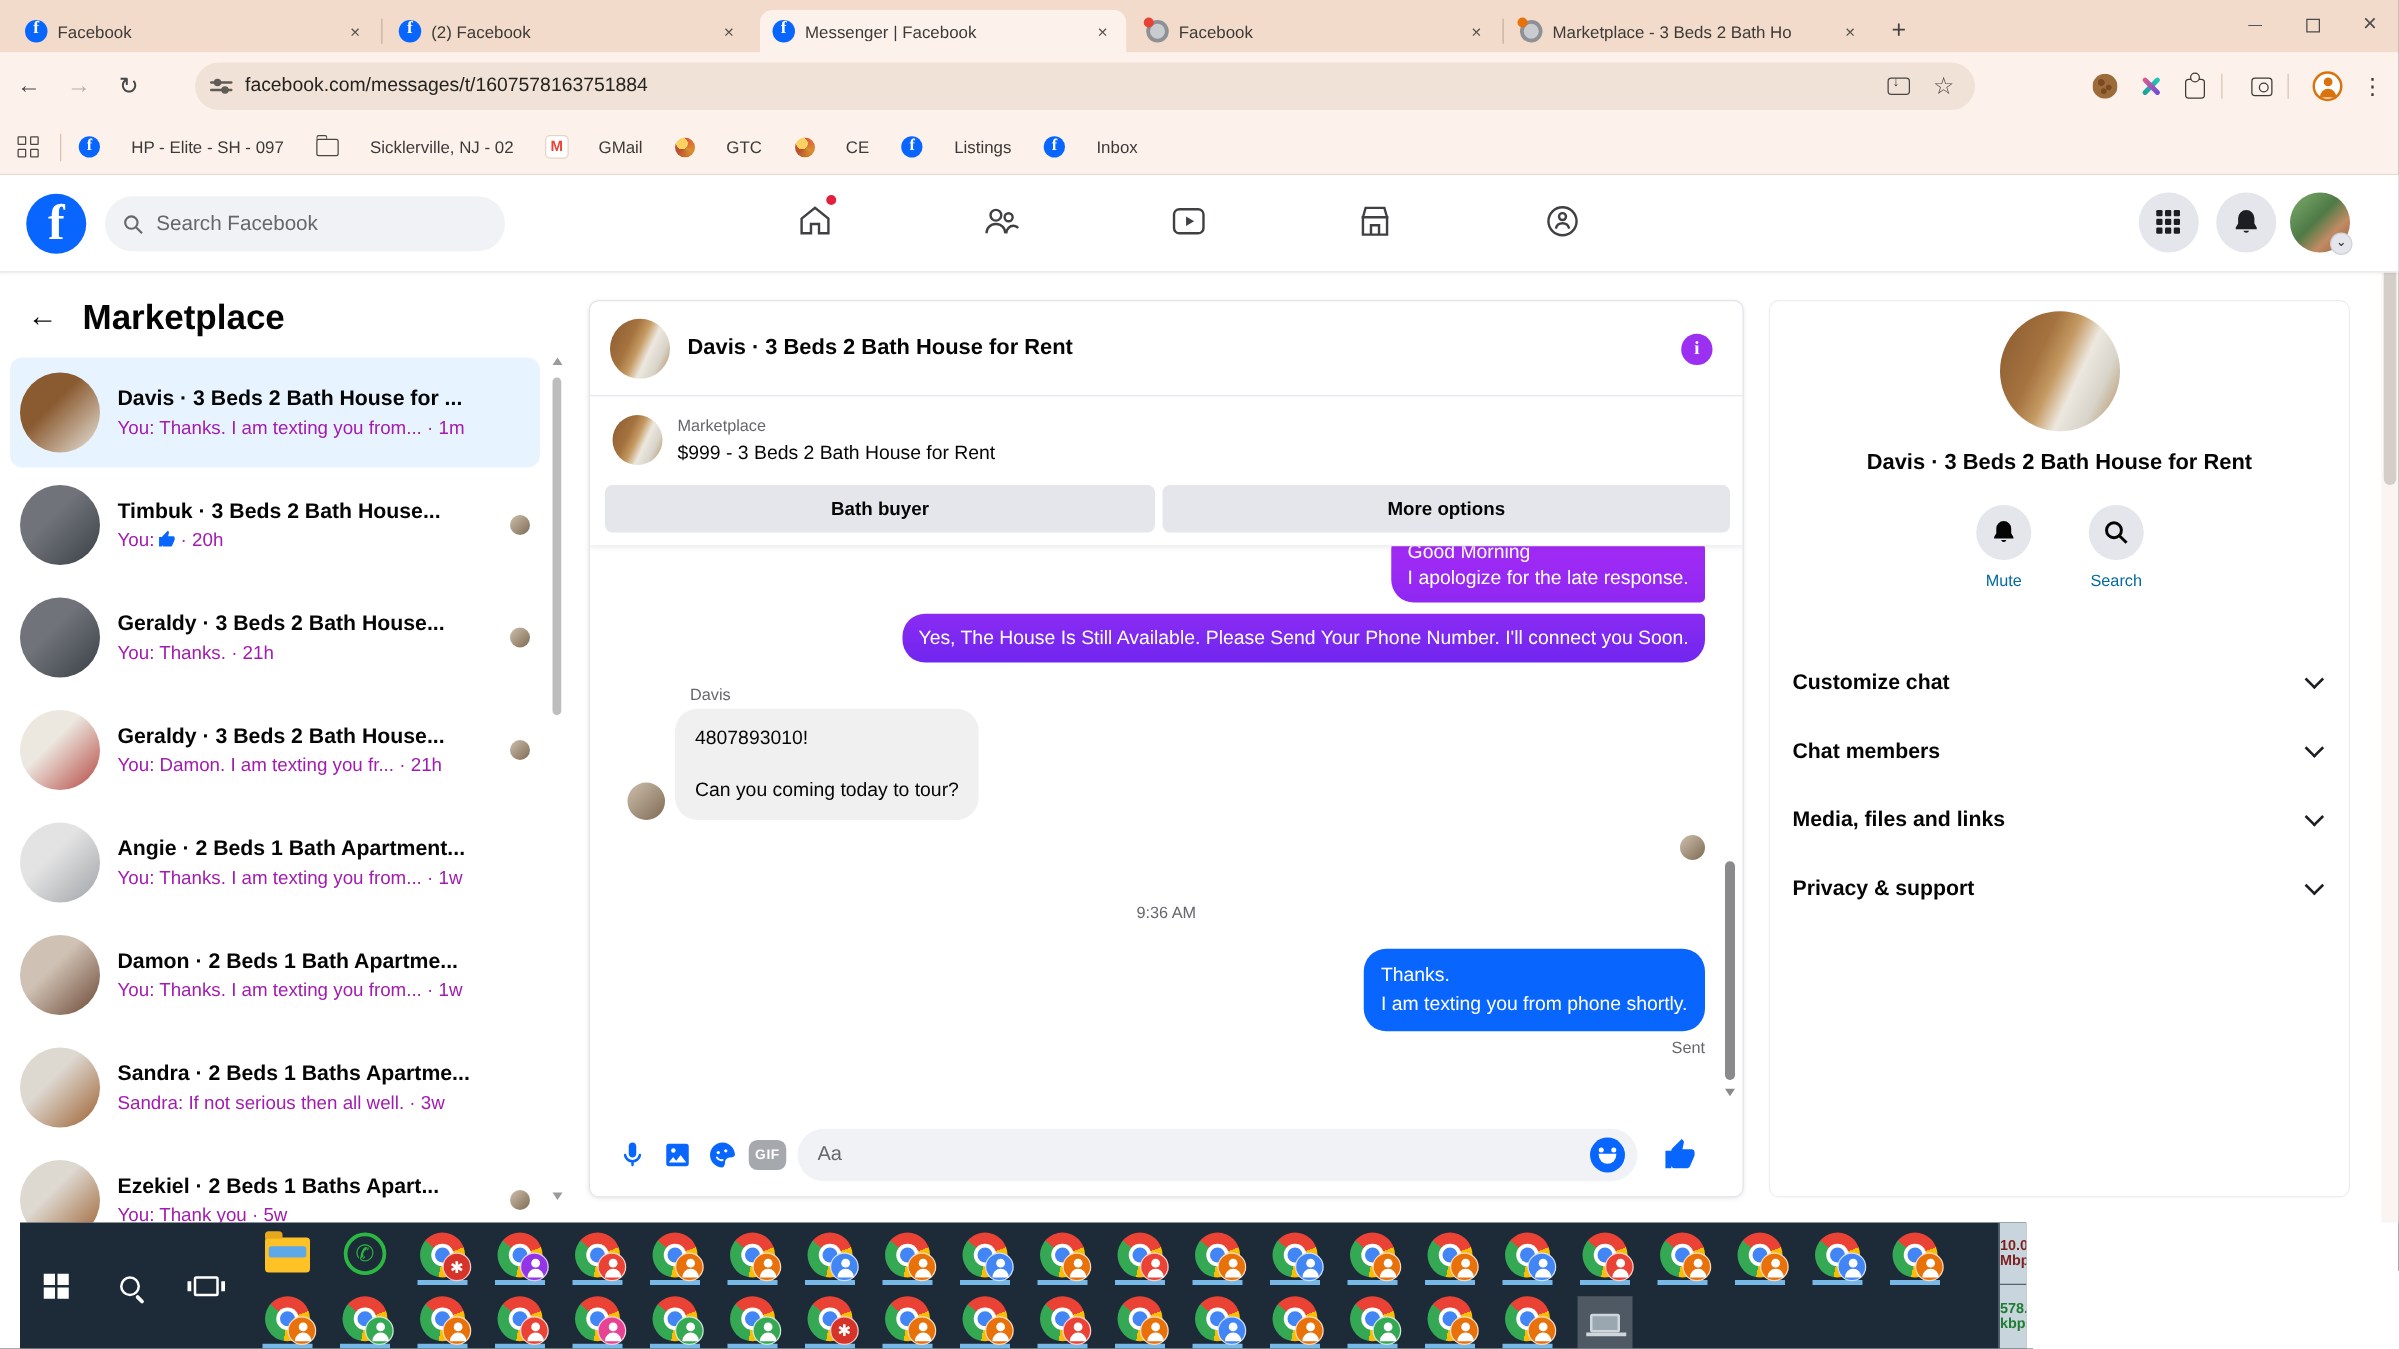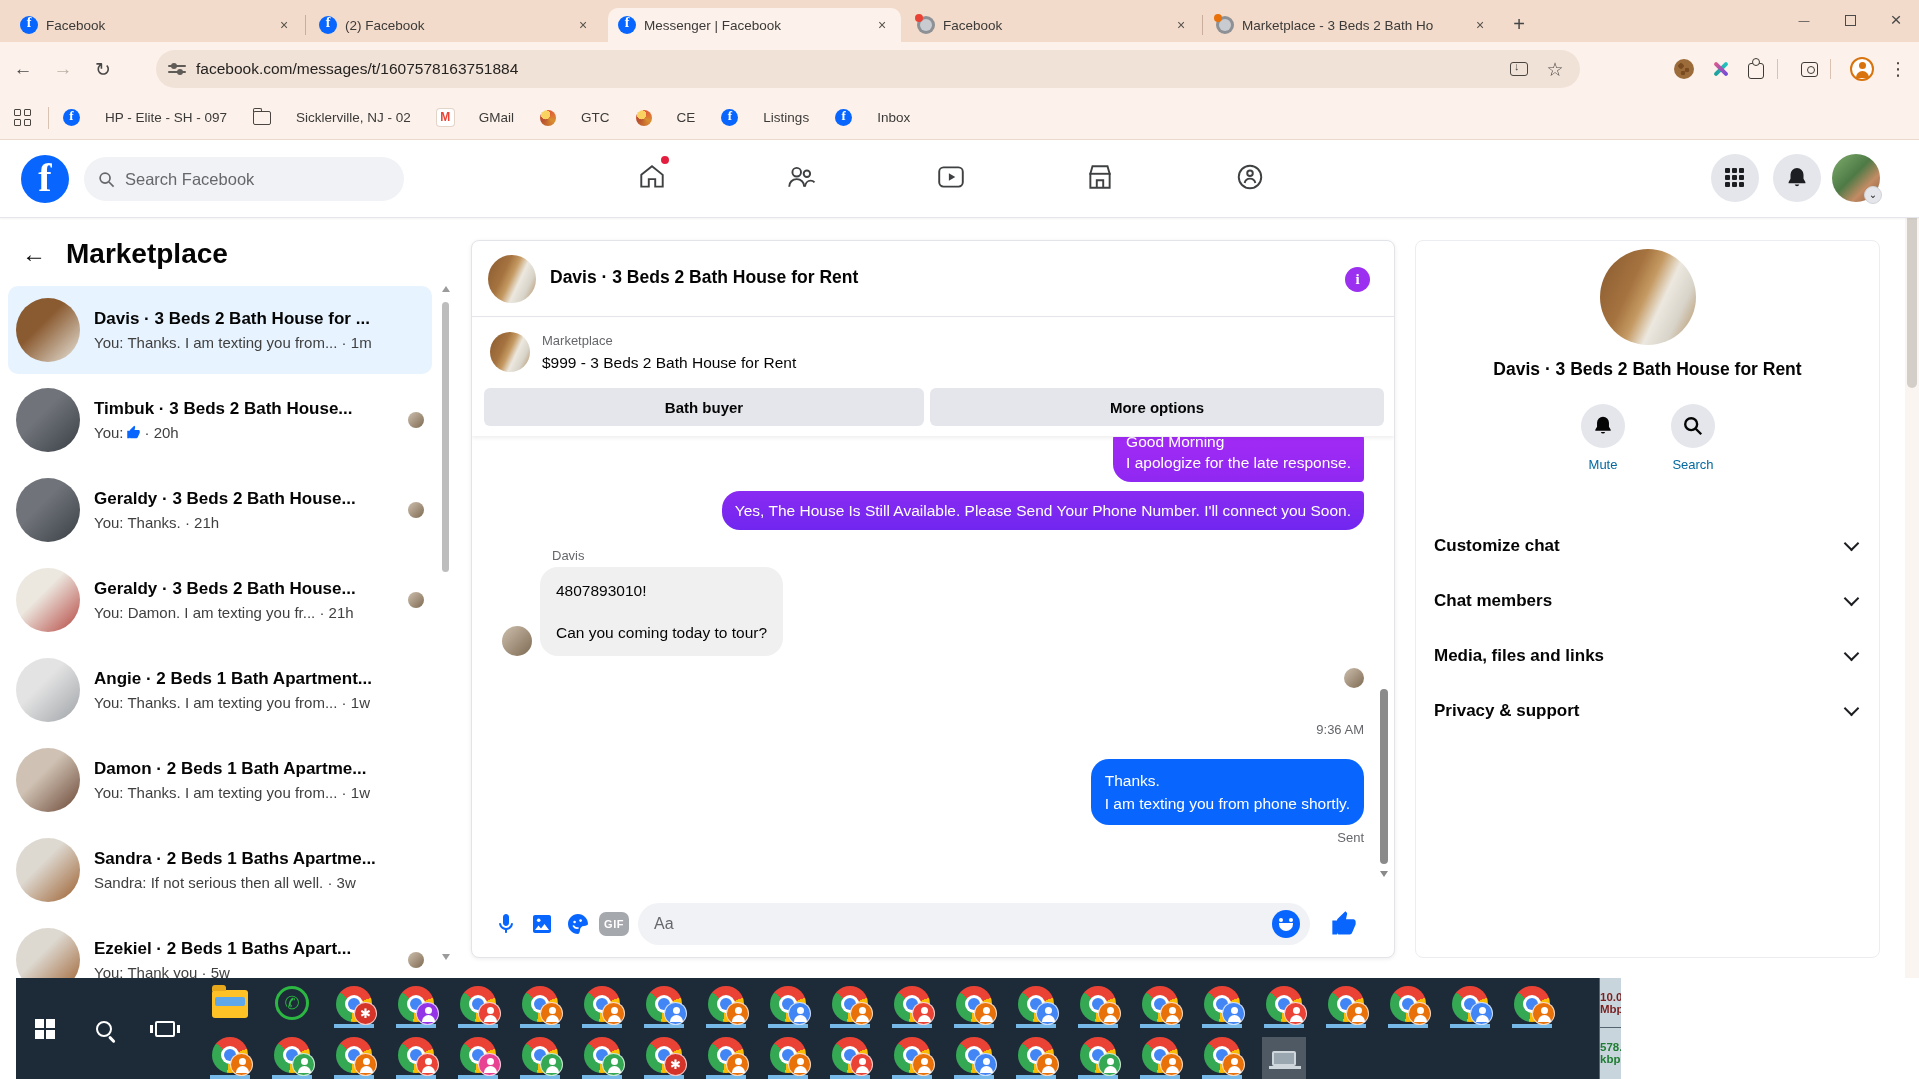--- a/index.html
+++ b/index.html
@@ -96,21 +96,21 @@
   #chat-list { position:absolute; left:0; top:218px; width:455px; height:760px; background:#fff; overflow:hidden; }
   #chat-list-header { position:absolute; left:16px; top:18px; display:flex; align-items:center; }
   #back-arrow { width:36px; height:36px; border-radius:50%; display:flex; align-items:center; justify-content:center; font-size:24px; color:#050505; font-weight:bold; }
   #back-arrow::before { content:"←"; }
   #chat-list-title { font-size:28px; font-weight:bold; color:#050505; margin-left:14px; }
   .chat-item { position:absolute; left:8px; width:424px; height:88px; border-radius:10px; display:flex; align-items:center; padding:0 8px; }
   .chat-item.selected { background:#E7F3FF; }
   .chat-avatar { width:64px; height:64px; border-radius:50%; flex:0 0 auto; }
   .chat-texts { margin-left:14px; overflow:hidden; flex:1; }
   .chat-title { font-size:17px; font-weight:600; color:#050505; white-space:nowrap; }
-  .chat-sub { font-size:15px; color:#404040; margin-top:5px; white-space:nowrap; display:flex; align-items:center; gap:3px; }
+  .chat-sub { font-size:15px; color:#a21caf; margin-top:5px; white-space:nowrap; display:flex; align-items:center; gap:3px; }
   .seen-dot { width:16px; height:16px; border-radius:50%; background:linear-gradient(135deg,#cdbfae,#7e6a52); flex:0 0 auto; margin-left:6px; }
   #list-scrollbar { position:absolute; right:4px; top:60px; width:10px; height:690px; }
   #list-scrollbar .arrow { position:absolute; left:1px; width:0; height:0; border-left:4px solid transparent; border-right:4px solid transparent; }
   #list-scrollbar .a-up { top:8px; border-bottom:6px solid #9b9b9b; }
   #list-scrollbar .a-down { bottom:8px; border-top:6px solid #9b9b9b; }
   #list-scrollbar .thumb { position:absolute; top:24px; left:1px; width:7px; height:270px; border-radius:4px; background:#BDBDBD; }
 
   
   #chat-card { position:absolute; left:471px; top:240px; width:924px; height:718px; background:#fff; border-radius:8px; border:1px solid #E2E4E8; box-shadow:0 1px 4px rgba(0,0,0,.08); overflow:hidden; }
   #chat-header { position:absolute; left:0; top:0; width:100%; height:76px; border-bottom:1px solid #E4E6EB; }
@@ -132,21 +132,21 @@
   .bubble { border-radius:18px; color:#fff; font-size:15.5px; line-height:21px; padding:9px 13px; width:fit-content; }
   .b-purple1 { background:linear-gradient(180deg,#A82BF5,#8F28F2); margin-left:auto; margin-top:-15px; border-radius:18px 18px 4px 18px; }
   .b-purple2 { background:linear-gradient(180deg,#8A2BF2,#7026EF); margin-left:auto; margin-top:9px; max-width:712px; border-radius:18px 4px 18px 18px; }
   .sender-label { font-size:13px; color:#65676B; margin:18px 0 4px 50px; }
   .left-row { display:flex; align-items:flex-end; }
   .left-avatar { width:30px; height:30px; border-radius:50%; flex:0 0 auto; margin-right:8px; }
   .b-gray { background:#F0F0F0; color:#050505; border-radius:18px; padding:13px 16px; font-size:15.5px; line-height:21px; }
   .b-gray .gap { height:21px; }
   .seen-right { display:flex; justify-content:flex-end; margin-top:12px; }
   .seen-avatar { width:20px; height:20px; border-radius:50%; }
-  .time-divider { text-align:right; font-size:13px; color:#65676B; margin-top:34px; }
+  .time-divider { text-align:center; font-size:13px; color:#65676B; margin-top:34px; }
   .b-blue { background:#0866FF; margin-left:auto; margin-top:22px; border-radius:18px; padding:10px 14px; font-size:15.5px; line-height:23px; }
   .sent-label { text-align:right; font-size:13px; color:#65676B; margin-top:5px; }
   #msg-scrollbar { position:absolute; right:5px; top:196px; width:10px; height:468px; }
   #msg-scrollbar .thumb { position:absolute; right:1px; top:252px; width:8px; height:175px; border-radius:4px; background:#8a8a8a; }
   #msg-scrollbar .a-down { position:absolute; right:1px; bottom:28px; width:0; height:0; border-left:4px solid transparent; border-right:4px solid transparent; border-top:6px solid #8a8a8a; }
 
   #composer { position:absolute; left:0; bottom:8px; width:100%; height:50px; display:flex; align-items:center; padding:0 16px; }
   .comp-icon { width:36px; height:36px; border-radius:50%; display:flex; align-items:center; justify-content:center; flex:0 0 auto; }
   .gif-badge { width:30px; height:24px; border-radius:7px; background:#A5A8AD; color:#fff; font-size:11px; font-weight:bold; display:flex; align-items:center; justify-content:center; letter-spacing:.5px; }
   #composer-input-wrap { flex:0 0 auto; width:672px; height:42px; border-radius:21px; background:#F0F2F5; display:flex; align-items:center; padding:0 10px 0 16px; margin-left:6px; }

